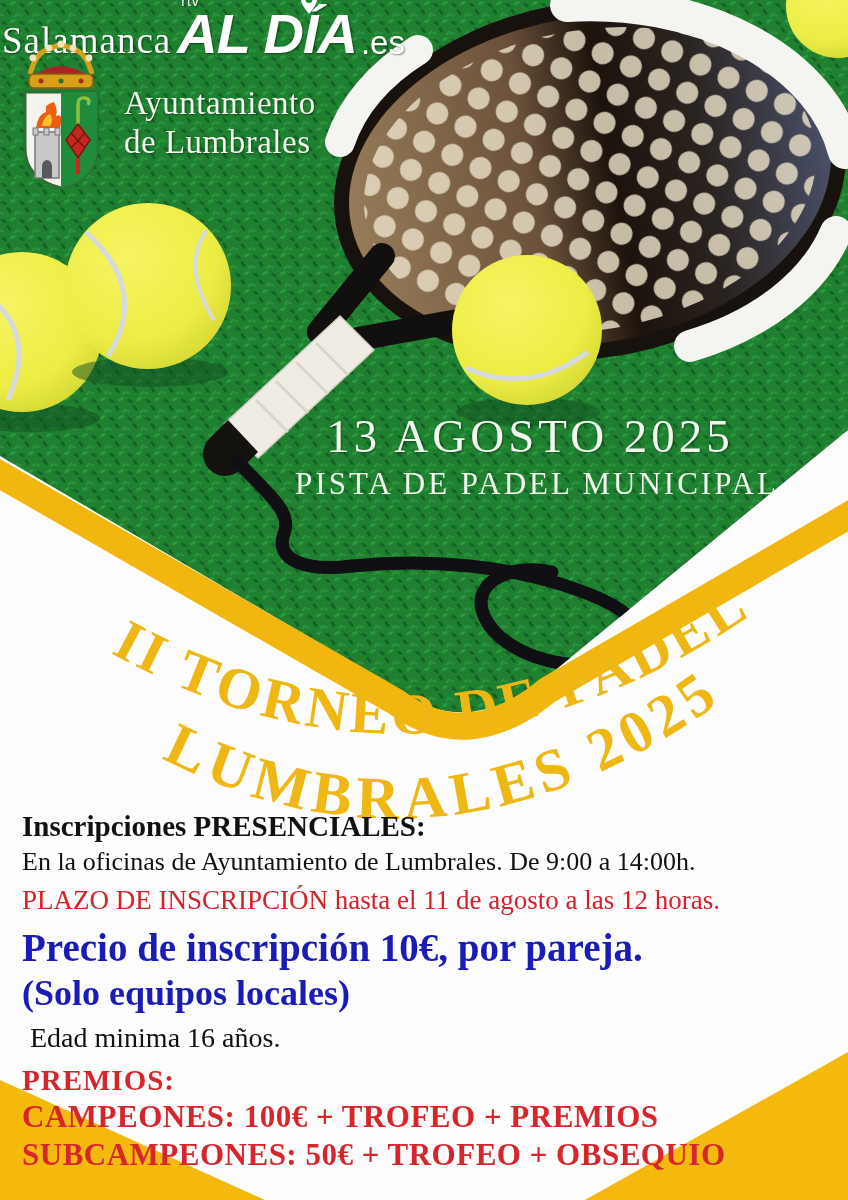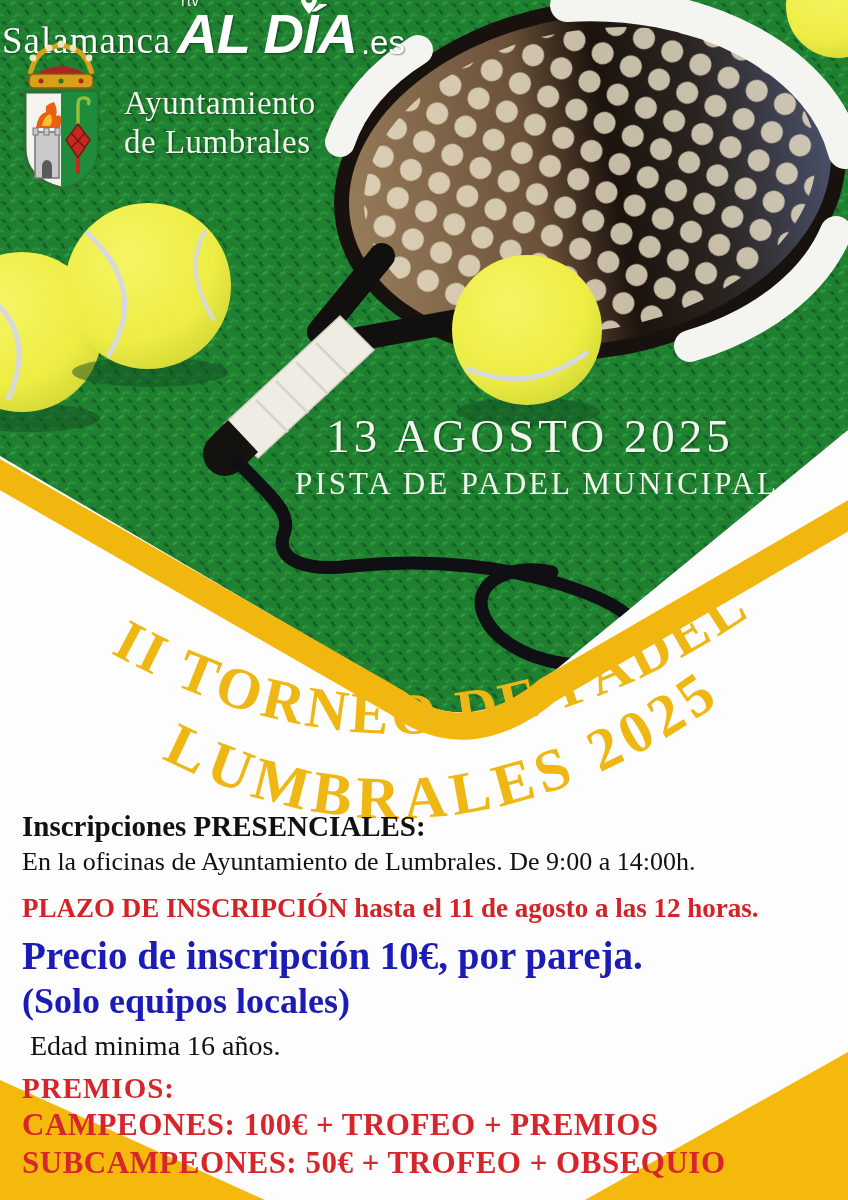--- a/index.html
+++ b/index.html
@@ -33,22 +33,22 @@
   .council{position:absolute;left:16px;top:40px;z-index:3;display:flex;align-items:flex-start;}
   .council .crest{width:90px;height:150px;}
   .council .council-text{
     margin:44px 0 0 18px;color:#f2f7ee;font-size:33px;line-height:1.18;
     text-shadow:1px 1px 2px rgba(0,0,0,.4);letter-spacing:.5px;
   }
 
   
   .info{position:absolute;left:22px;right:26px;top:810px;z-index:3;}
   .info .l1{font-size:29px;font-weight:bold;color:#111;margin:0 0 4px 0;}
-  .info .l2{font-size:26px;color:#111;margin:0 0 16px 0;}
-  .info .l3{font-size:27px;font-weight:bold;color:#d32228;margin:0 0 9px 0;}
+  .info .l2{font-size:26px;color:#111;margin:0 0 8px 0;}
+  .info .l3{font-size:27px;font-weight:normal;color:#d32228;margin:0 0 9px 0;}
   .info .l4{font-size:39px;font-weight:bold;color:#1b1bb5;margin:0 0 2px 0;}
   .info .l5{font-size:36px;font-weight:bold;color:#1b1bb5;margin:0 0 5px 0;}
   .info .l6{font-size:28px;color:#111;margin:8px;}
   .prizes{text-align:left;color:#d6262b;font-weight:bold;margin-top:0;}
   .prizes .p1{font-size:29px;line-height:1.25;letter-spacing:1px;}
   .prizes .p2,.prizes .p3{font-size:31px;line-height:1.22;letter-spacing:.5px;}
 </style>
 </head>
 <body>
 

